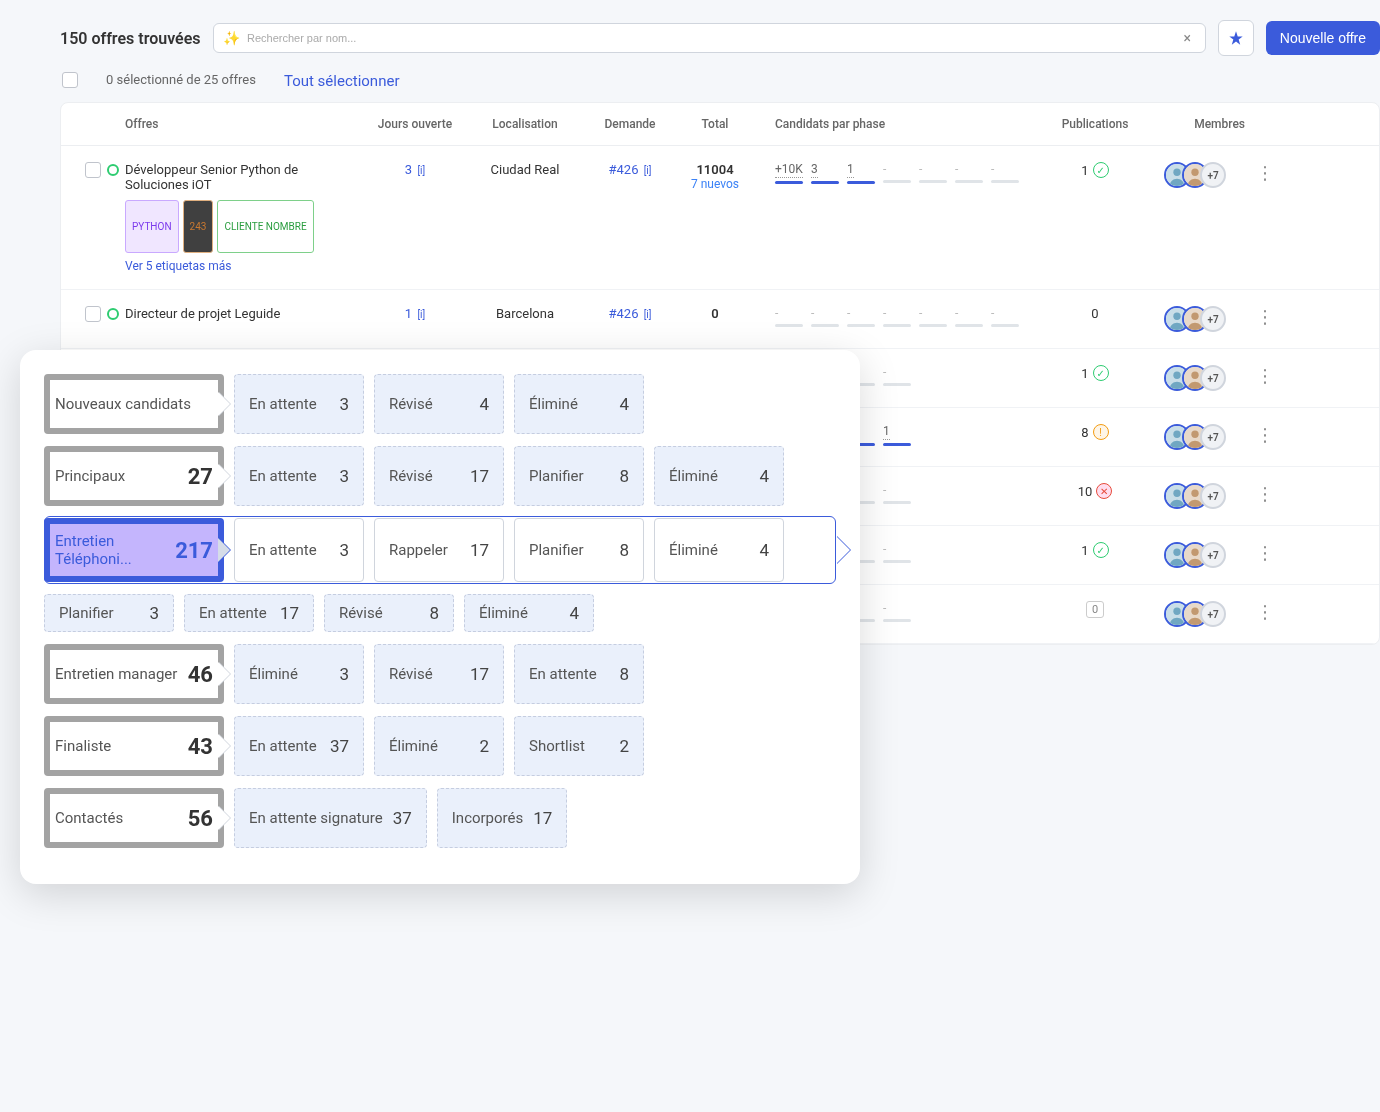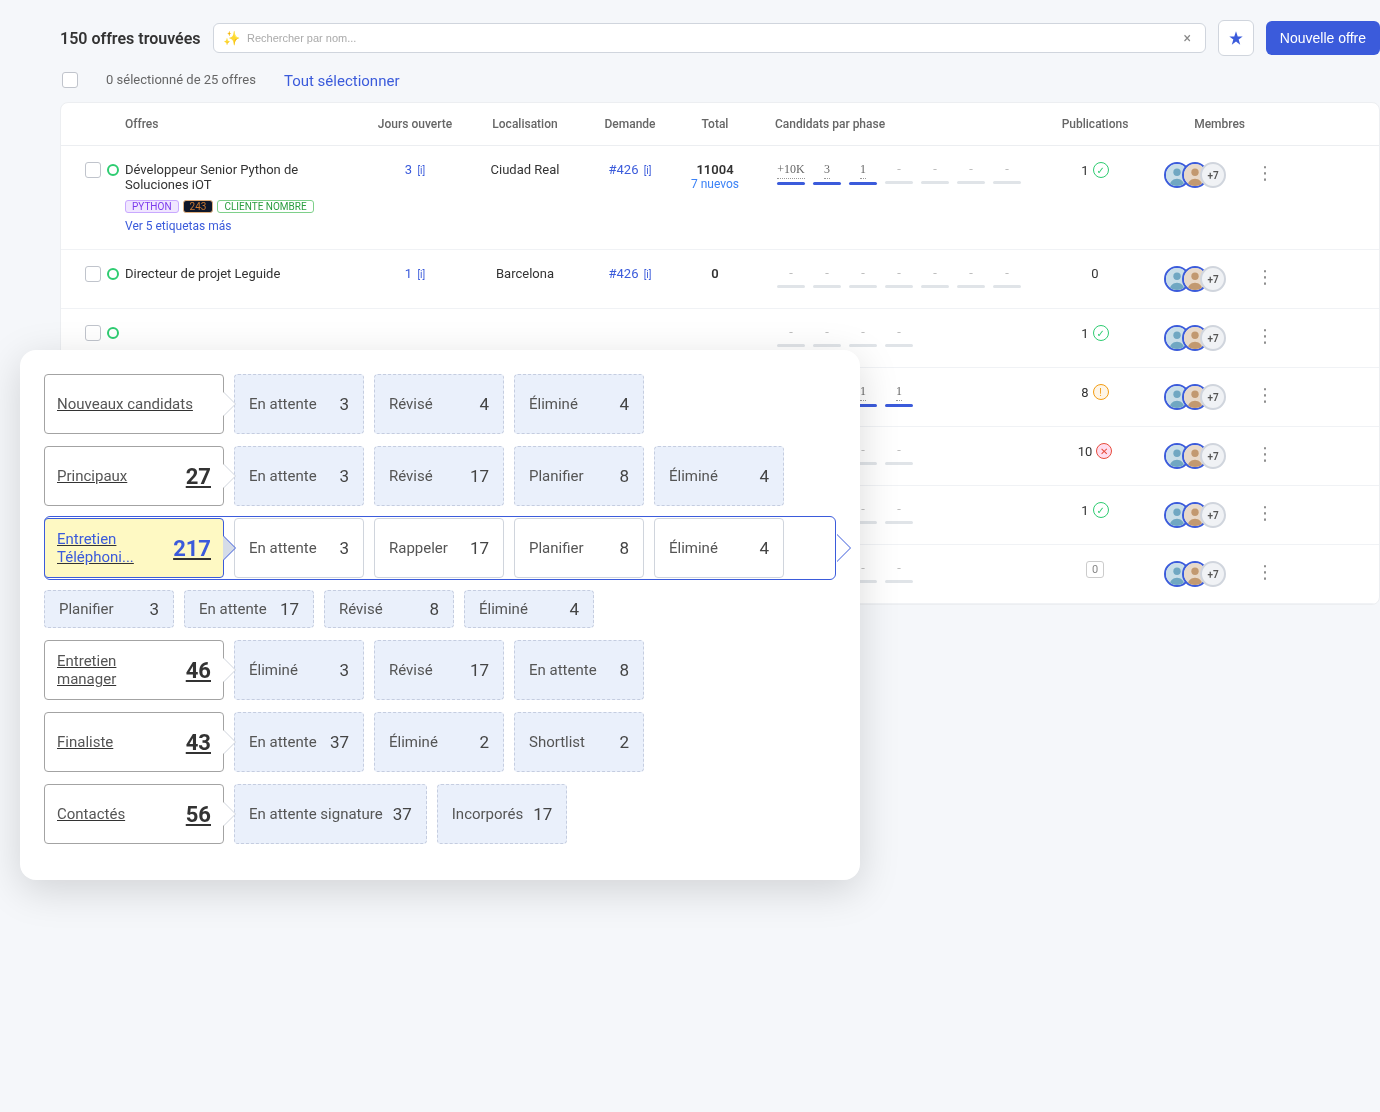--- a/index.html
+++ b/index.html
@@ -29,58 +29,58 @@
 .col-total { width: 80px; text-align: center; }
 .col-phase { width: 290px; padding-left: 20px; }
 .col-pub { width: 100px; text-align: center; }
 .col-mem { width: 100px; text-align: right; }
 .col-menu { width: 40px; text-align: center; }
 .row { display: flex; padding: 16px 24px; border-bottom: 1px solid #f0f2f5; align-items: flex-start; font-size: 13px; }
 .row .col-cb { display: flex; align-items: center; gap: 6px; }
 .status-dot { width: 12px; height: 12px; border-radius: 50%; border: 2px solid #2ecc71; display: inline-block; }
 .offer-name { color: #333; margin-bottom: 8px; }
 .tags { display: flex; gap: 4px; flex-wrap: wrap; margin-bottom: 6px; }
-.tag { font-size: 10px; padding: 0 6px; border-radius: 3px; border: 1px solid; }
+.tag { font-size: 10px; padding: 20px 6px; border-radius: 3px; border: 1px solid; }
 .tag-python { background: #f0e6ff; border-color: #c9a9ff; color: #7c3aed; }
-.tag-num { background: #0f172a; border-color: #e0b080; color: #c87830; }
+.tag-num { background: #404040; border-color: #e0b080; color: #c87830; }
 .tag-client { background: #fff; border-color: #7ed08a; color: #2a9d3f; }
 .more-tags { color: #3b5bdb; font-size: 12px; cursor: pointer; }
 .days-val { color: #3b5bdb; }
 .info-i { color: #3b5bdb; font-size: 10px; margin-left: 2px; }
 .loc { color: #333; }
 .req-link { color: #3b5bdb; }
 .total-val { font-weight: 600; color: #333; }
 .total-new { color: #3b82f6; font-size: 12px; white-space: nowrap;}
 .phase-bars { display: flex; gap: 4px; align-items: flex-start; }
-.phase-item { display: flex; flex-direction: column; align-items: center; width: 32px; font-family: Liberation Serif, serif; }
+.phase-item { display: flex; flex-direction: column; align-items: flex-start; width: 32px; }
 .phase-num { font-size: 12px; color: #666; border-bottom: 1px dotted #999; padding-bottom: 1px; margin-bottom: 3px;}
 .phase-num.blank { color: #bbb; border: none; }
 .phase-bar { width: 28px; height: 3px; border-radius: 2px; background: #e0e4e8; }
 .phase-bar.active { background: #3b5bdb; }
 .pub-wrap { display: flex; align-items: center; justify-content: center; gap: 4px; }
 .pub-icon { width: 16px; height: 16px; border-radius: 50%; display: inline-flex; align-items: center; justify-content: center; font-size: 10px; }
 .pub-ok { border: 1.5px solid #2ecc71; color: #2ecc71; }
 .pub-err { border: 1.5px solid #e74c3c; color: #e74c3c; background: #fde; }
 .pub-warn { border: 1.5px solid #f39c12; color: #f39c12; background: #fef5e7; }
 .pub-box { border: 1px solid #ccc; border-radius: 3px; padding: 1px 5px; font-size: 11px; color: #888;}
 .mem-wrap { display: flex; align-items: center; justify-content: center; }
 .avatar { width: 26px; height: 26px; border-radius: 50%; border: 2px solid #3b5bdb; margin-left: -8px; display: inline-flex; align-items: center; justify-content: center; font-size: 10px; background: #e8ecf5; color: #555; overflow:hidden; }
 .avatar:first-child { margin-left: 0; }
 .avatar.plus { background: #f0f2f5; border-color: #d0d5dd; color: #555; font-weight: 600;}
 .avatar svg{width:100%;height:100%;}
 .dots { color: #888; cursor: pointer; font-size: 18px; }
 
 
 .popup { position: absolute; left: 20px; top: 350px; width: 840px; background: #fff; border-radius: 16px; box-shadow: 0 10px 40px rgba(0,0,0,0.15); padding: 24px; }
 .prow { display: flex; gap: 10px; margin-bottom: 12px; align-items: stretch; }
-.phead { position: relative; width: 180px; min-height: 60px; border: 1px solid #a3a3a3; border-radius: 4px; display: flex; align-items: center; padding: 8px 12px; background: #fff; text-decoration: underline; }
+.phead { position: relative; width: 180px; min-height: 60px; border: 6px solid #a3a3a3; border-radius: 4px; display: flex; align-items: center; padding: 8px 5px; background: #fff; }
 .phead::after { content:''; position:absolute; right:-12px; top:50%; transform:translateY(-50%); width:0; height:0; border-top:12px solid transparent; border-bottom:12px solid transparent; border-left:12px solid #fff; filter: drop-shadow(1px 0 0 #d0d5dd);}
 .phead-label { flex: 1; color: #555; font-size: 15px; line-height: 1.2;}
 .phead-count { font-weight: 700; font-size: 22px; color: #333; margin-left: 8px;}
-.phead.active { border-color: #3b5bdb; background: #fef9c3; }
+.phead.active { border-color: #3b5bdb; background: #c4b5fd; }
 .phead.active .phead-label, .phead.active .phead-count { color: #3b5bdb; }
 .phead.active::after{ border-left-color:#d5dce8; filter: drop-shadow(1px 0 0 #3b5bdb); }
 .pcell { min-width: 130px; border: 1px dashed #c5cde0; border-radius: 4px; background: #eaf0fb; display: flex; align-items: center; justify-content: space-between; padding: 8px 14px; color: #555; font-size: 15px;}
 .pcell.white { background: #fff; border-style: solid; border-color: #d0d5dd;}
 .pcell .pc-num { font-weight: 400; color: #444; font-size: 17px; margin-left: 10px;}
 .prow.active-row { position: relative; }
 .prow.active-row::before { content:''; position:absolute; left:0; right:0; top:-2px; bottom:-2px; border:1px solid #3b5bdb; border-radius:6px; pointer-events:none;}
 .prow.active-row::after { content:''; position:absolute; right:-14px; top:50%; transform:translateY(-50%); width:0; height:0; border-top:14px solid transparent; border-bottom:14px solid transparent; border-left:14px solid #fff; filter: drop-shadow(1px 0 0 #3b5bdb);}
 </style>
 </head>

